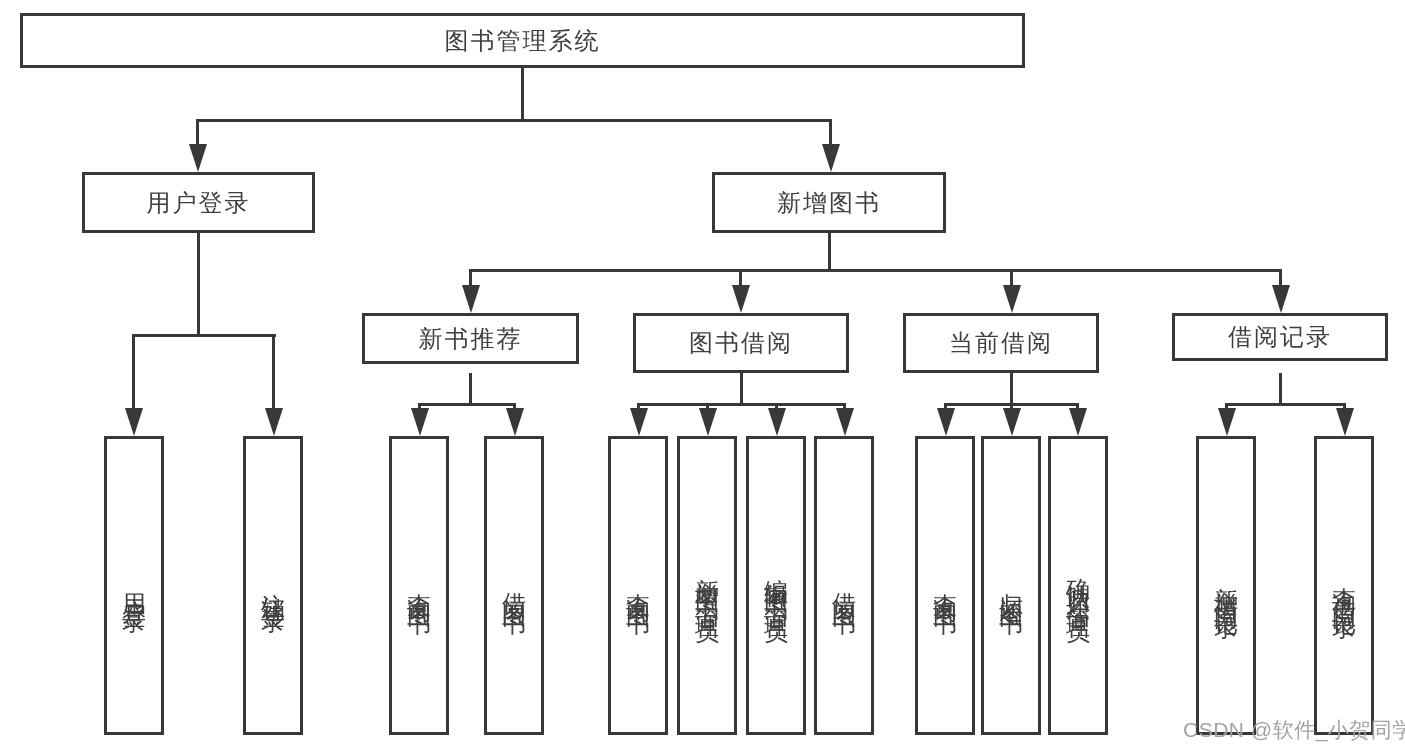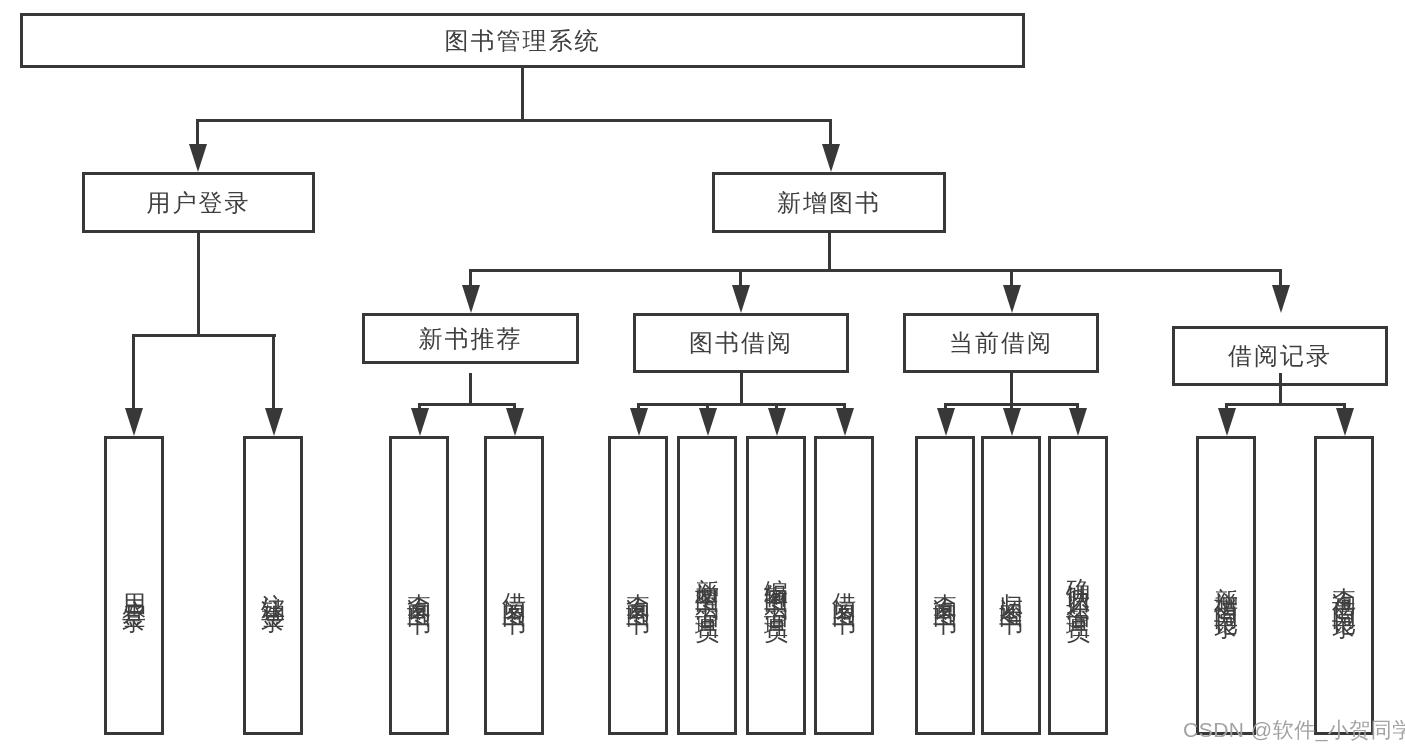--- a/index.html
+++ b/index.html
@@ -51,21 +51,21 @@
   </div>
 
   <div class="box" style="left:633px;top:313px;width:216px;height:60px">
     <span class="hlabel">图书借阅</span>
   </div>
 
   <div class="box" style="left:903px;top:313px;width:196px;height:60px">
     <span class="hlabel">当前借阅</span>
   </div>
 
-  <div class="box" style="left:1172px;top:326px;width:216px;height:60px">
+  <div class="box" style="left:1172px;top:313px;width:216px;height:48px">
     <span class="hlabel">借阅记录</span>
   </div>
 
   <div class="box leaf" style="left:104px;top:436px;width:60px;height:299px">
     <span class="vtext">用户登录</span>
   </div>
   <div class="box leaf" style="left:243px;top:436px;width:60px;height:299px">
     <span class="vtext">注销登录</span>
   </div>
 

